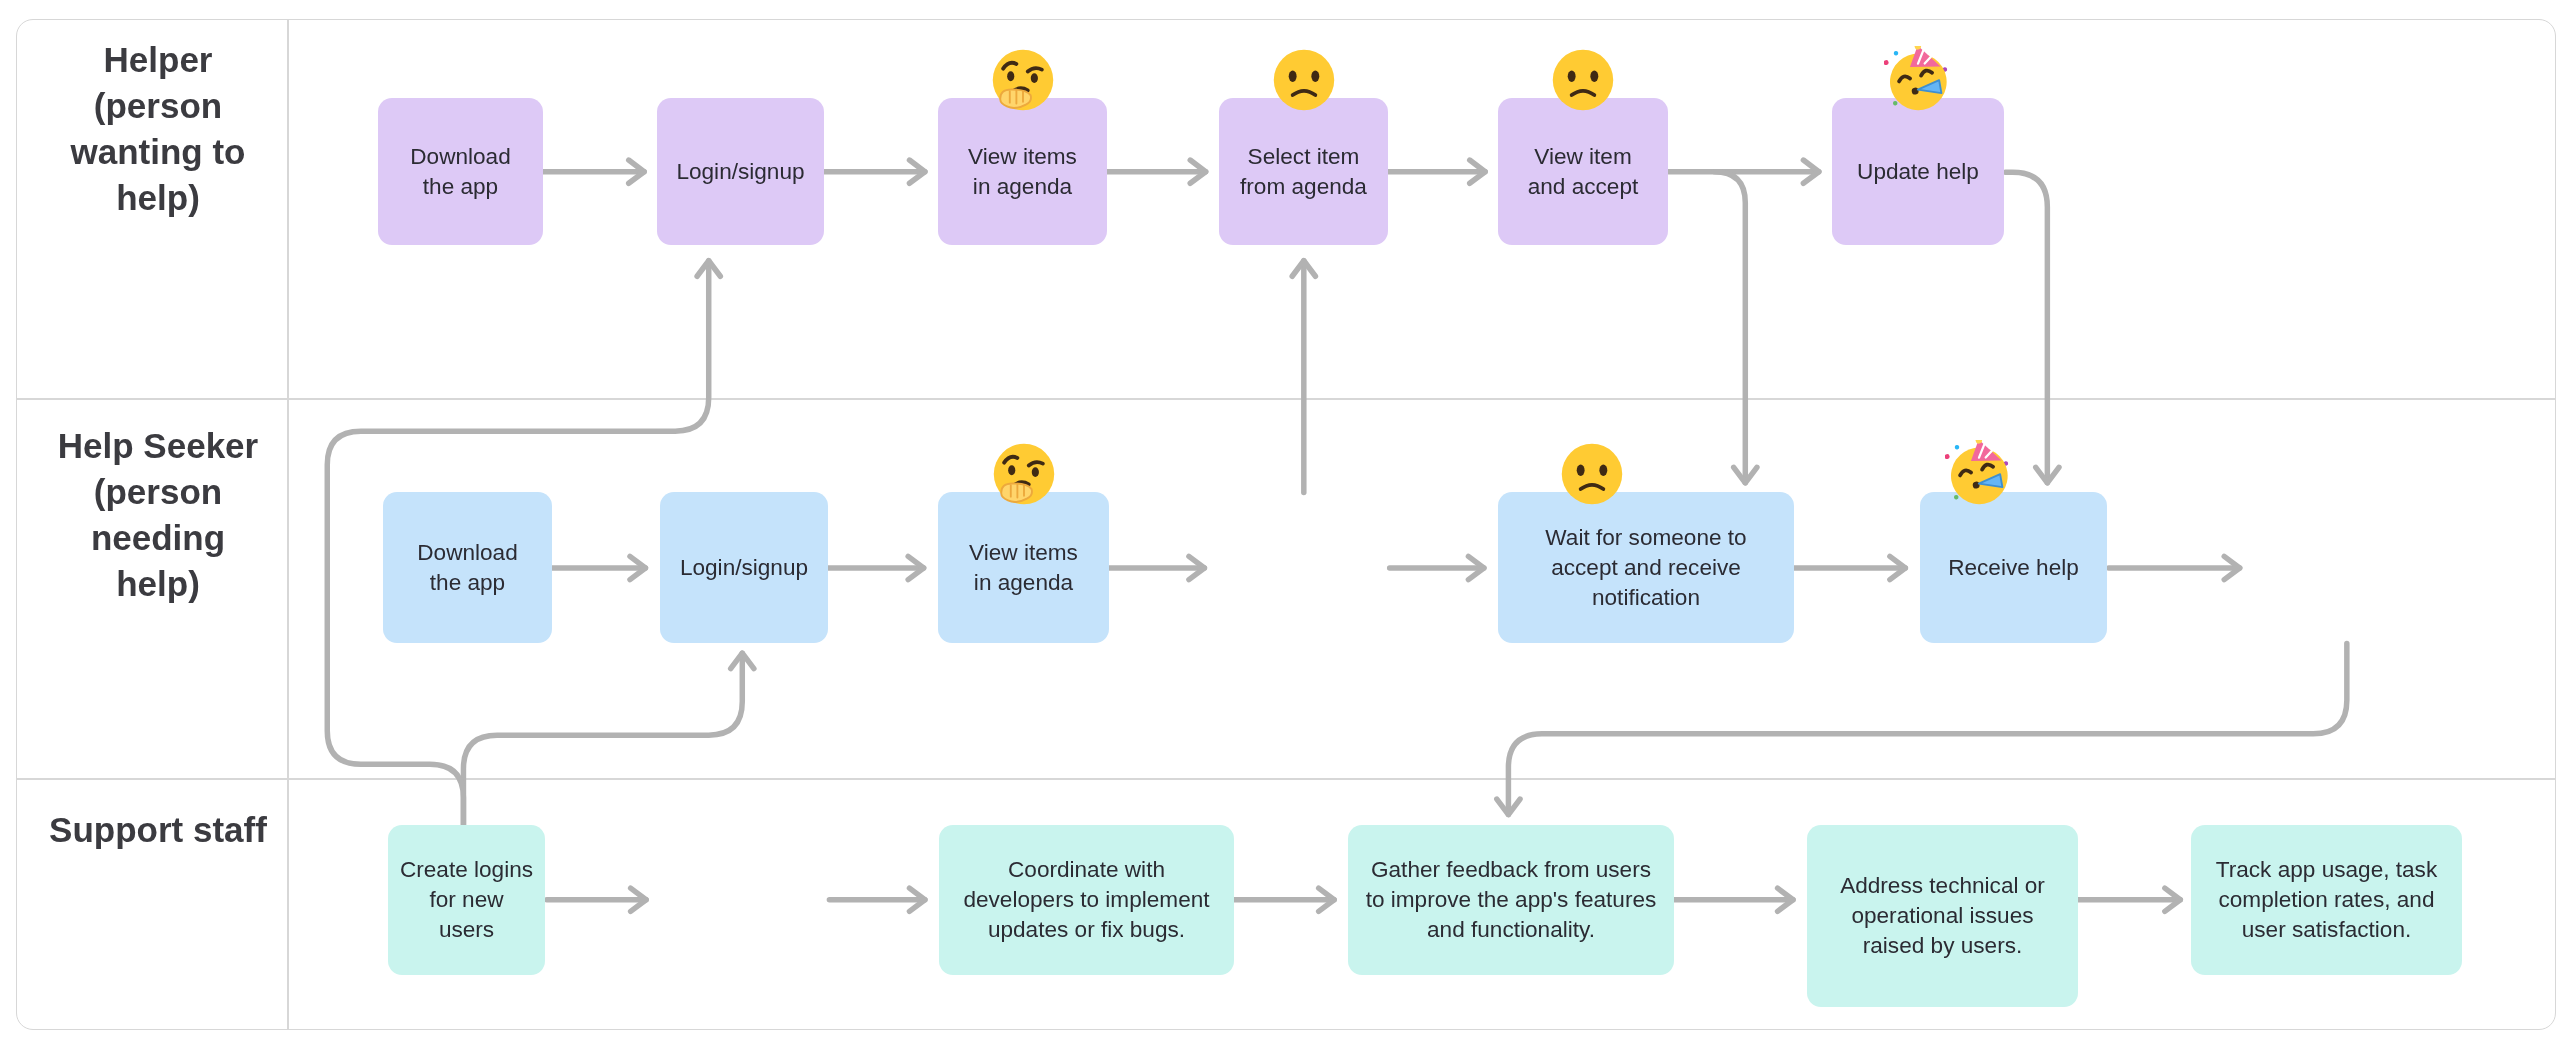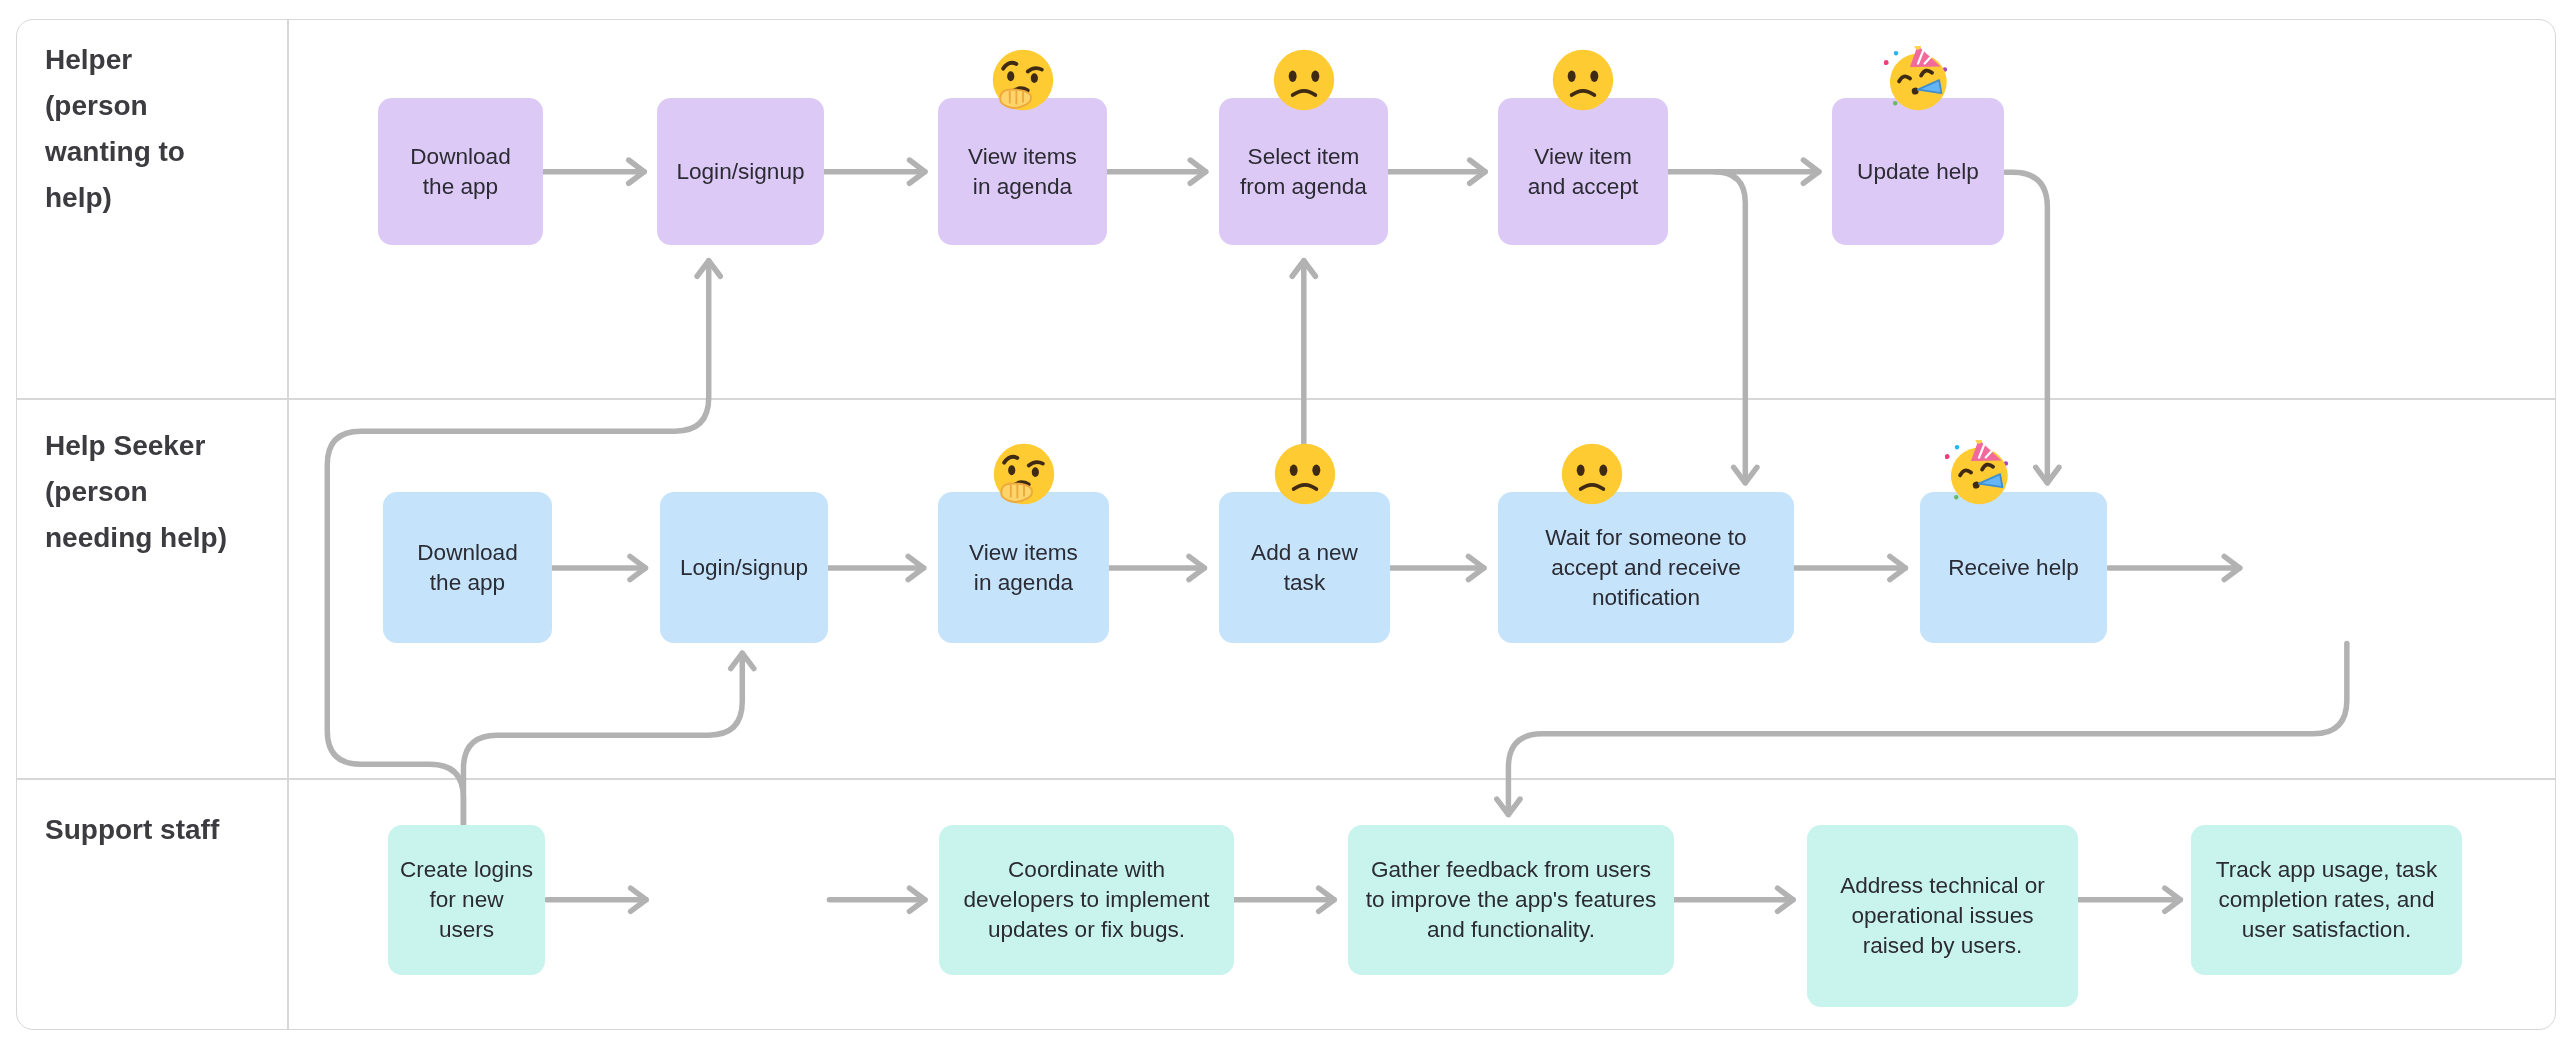--- a/index.html
+++ b/index.html
@@ -4,21 +4,21 @@
 <style>
   html,body{margin:0;padding:0;background:#ffffff;}
   body{width:2576px;height:1054px;font-family:"Liberation Sans", sans-serif;position:relative;overflow:hidden;}
   .canvas{position:absolute;inset:0;}
   
   .frame{position:absolute;left:16px;top:19.4px;width:2540px;height:1011px;
          border:1.9px solid var(--frame,#d7d7d7);border-radius:17px;box-sizing:border-box;background:#fff;}
   .hline{position:absolute;left:16px;width:2540px;height:1.9px;background:var(--frame,#d7d7d7);}
   .vline{position:absolute;top:19.4px;width:1.9px;height:1011px;background:var(--frame,#d7d7d7);}
   .lane-label{position:absolute;left:45px;width:226px;color:var(--labeltext,#3b3b40);
-              font-size:28px;line-height:46px;font-weight:700;white-space:pre-line;}
+              font-size:35px;line-height:46px;font-weight:700;white-space:pre-line;text-align:center;}
   
   svg.connectors{position:absolute;left:0;top:0;z-index:2;}
   
   .box{position:absolute;z-index:3;border-radius:14px;display:flex;align-items:center;justify-content:center;
        text-align:center;box-sizing:border-box;padding:6.5px 11.6px;}
   .box .lbl{font-size:22.6px;line-height:30px;color:var(--boxtext,#2b2b33);white-space:pre-line;}
   .lane1 .box, .box.c1{background:var(--helper,#ddc9f6);}
   .box.c2{background:var(--seeker,#c5e3fb);}
   .box.c3{background:var(--staff,#c9f4ee);}
   .emoji{position:absolute;top:-52px;left:50%;width:68px;height:68px;margin-left:-34px;z-index:4;pointer-events:none;}
@@ -164,32 +164,20 @@
           <ellipse cx="23" cy="32" rx="3.8" ry="5.2" fill="#3f2a14"></ellipse>
           <ellipse cx="48" cy="34" rx="3.8" ry="5.2" fill="#3f2a14"></ellipse>
           <path d="M25,48 Q33,42 41,47" fill="none" stroke="#3f2a14" stroke-width="4" stroke-linecap="round"></path>
           <path d="M12,57 Q11,46 24,46 Q40,46 44,52 Q46,59 39,62 Q28,68 19,64 Q12,61 12,57 Z" fill="#ffd56b" stroke="#eda93c" stroke-width="2"></path>
           <path d="M22,48 V60 M29,47 V61 M36,48 V59" fill="none" stroke="#eda93c" stroke-width="2" stroke-linecap="round"></path>
         </svg>
       </span>
     <span class="lbl">View items
 in agenda</span>
     </div>
-  <div class="box c2" style="left:1219px;top:492px;width:171px;height:151px">
-    <span class="emoji">
-        <svg viewBox="0 0 72 72" xmlns="http://www.w3.org/2000/svg">
-          <circle cx="36" cy="36" r="32" fill="#ffcb33"></circle>
-          <ellipse cx="24" cy="32" rx="4.2" ry="6" fill="#3f2a14"></ellipse>
-          <ellipse cx="48" cy="32" rx="4.2" ry="6" fill="#3f2a14"></ellipse>
-          <path d="M24,52 Q36,43 48,52" fill="none" stroke="#3f2a14" stroke-width="4" stroke-linecap="round"></path>
-        </svg>
-      </span>
-    <span class="lbl">Add a new
-task</span>
-    </div>
   <div class="box c2" style="left:1498px;top:492px;width:296px;height:151px">
     <span class="emoji" style="margin-left:-88px">
         <svg viewBox="0 0 72 72" xmlns="http://www.w3.org/2000/svg">
           <circle cx="36" cy="36" r="32" fill="#ffcb33"></circle>
           <ellipse cx="24" cy="32" rx="4.2" ry="6" fill="#3f2a14"></ellipse>
           <ellipse cx="48" cy="32" rx="4.2" ry="6" fill="#3f2a14"></ellipse>
           <path d="M24,52 Q36,43 48,52" fill="none" stroke="#3f2a14" stroke-width="4" stroke-linecap="round"></path>
         </svg>
       </span>
     <span class="lbl">Wait for someone to

